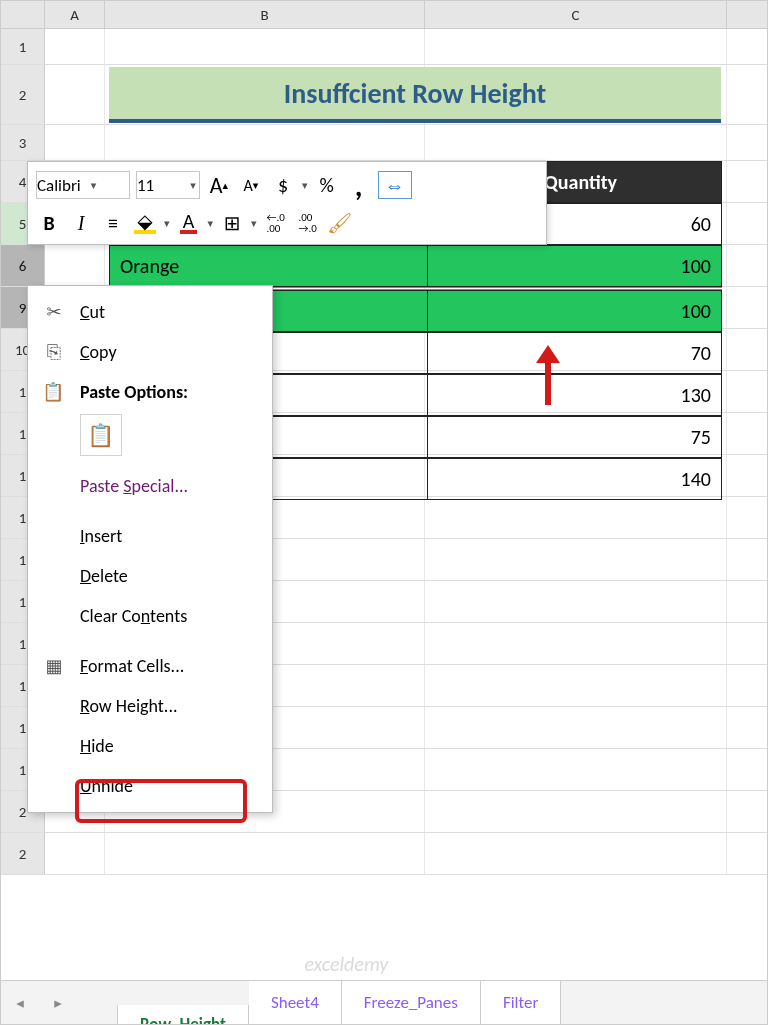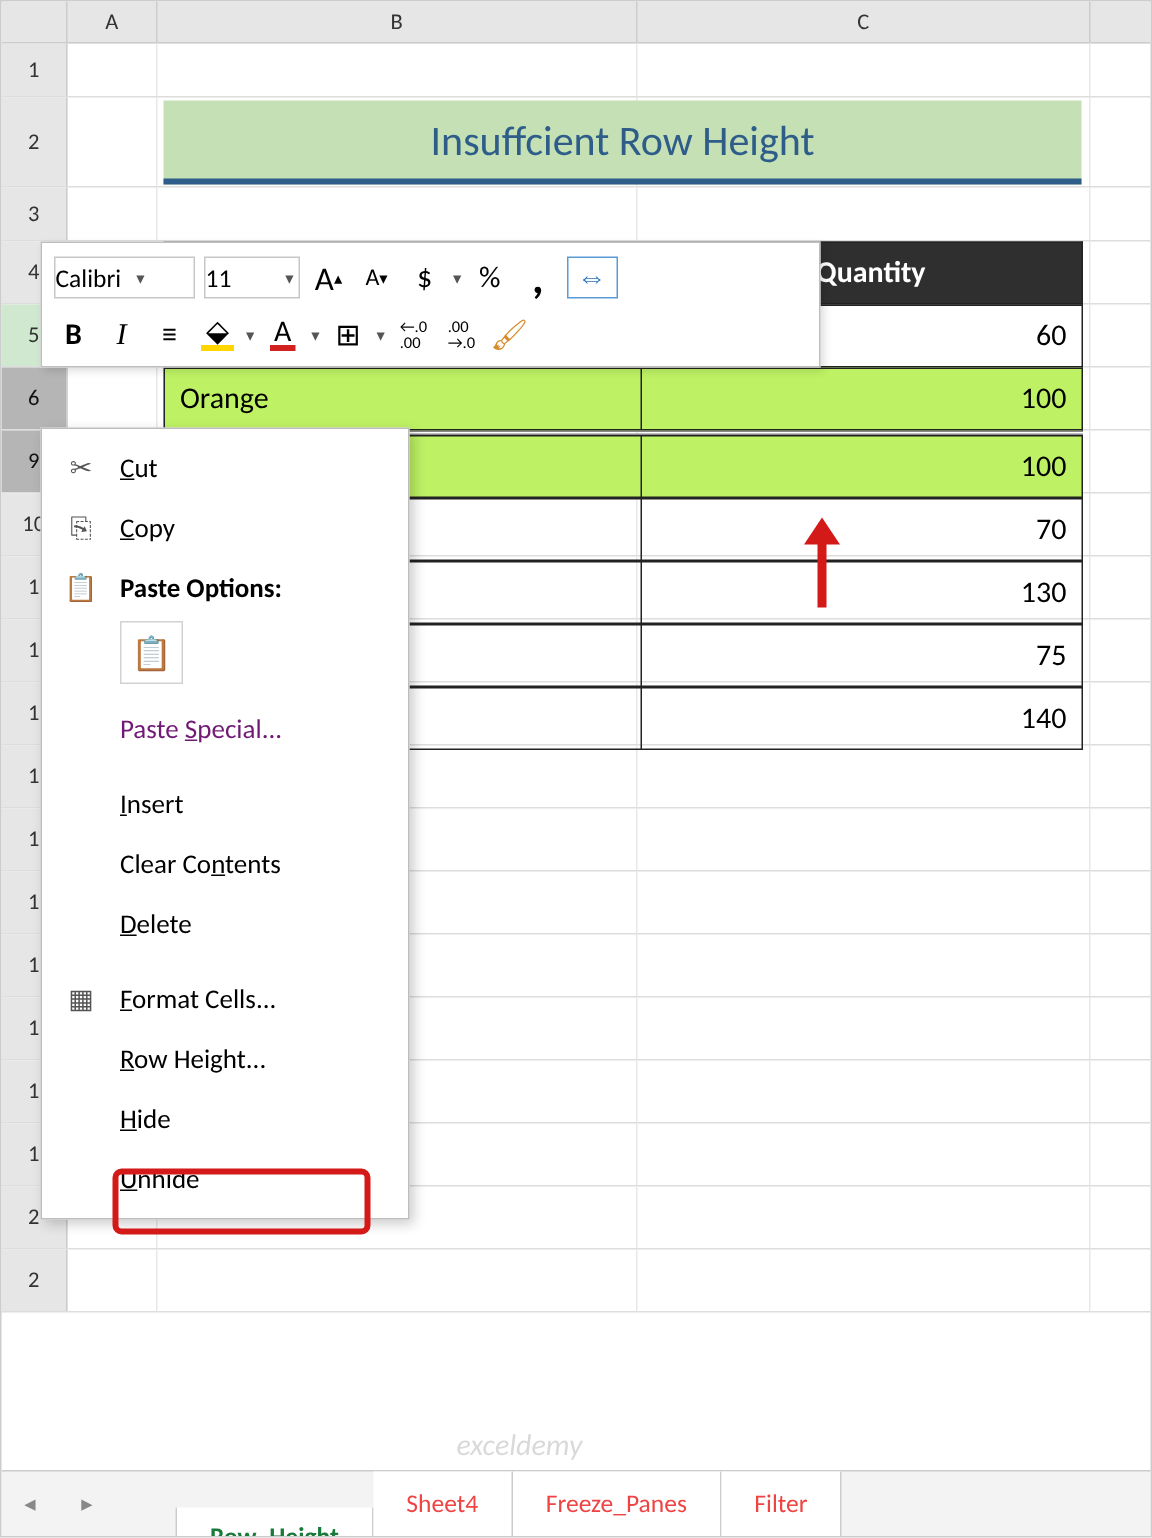--- a/index.html
+++ b/index.html
@@ -58,21 +58,21 @@
   .title-box {
     position: absolute;
     left: 108px;
     top: 66px;
     width: 612px;
     height: 56px;
     background: #c5e0b4;
     border-bottom: 4px solid #2e5d8a;
     color: #2e5d8a;
     font-size: 28px;
-    font-weight: 400;
+    font-weight: 700;
     display: flex;
     align-items: center;
     justify-content: center;
   }
   .data-table {
     position: absolute;
     left: 108px;
     top: 160px;
     width: 613px;
   }
@@ -87,21 +87,21 @@
   }
   .dt-b { width: 320px; }
   .dt-c { width: 294px; justify-content: flex-end; border-left: none;}
   .dt-header .dt-b, .dt-header .dt-c {
     background: #2f2f2f;
     color: #fff;
     font-weight: bold;
     justify-content: center;
   }
   .sel-row {
-    background: #bef264;
+    background: #22c55e;
   }
   .mini-toolbar {
     position: absolute;
     left: 26px;
     top: 160px;
     width: 520px;
     height: 84px;
     background: #fff;
     border: 1px solid #bdbdbd;
     box-shadow: 2px 2px 6px rgba(0,0,0,0.15);
@@ -203,21 +203,21 @@
     background: #f3f3f3;
     font-size: 17px;
   }
   .st-nav { width: 38px; text-align:center; color:#888; font-size: 15px;}
   .st-tab {
     padding: 0 22px;
     height: 44px;
     display: flex; align-items:center;
     border-right: 1px solid #ccc;
     background: #fff;
-    color: #ef4444;
+    color: #8b5cf6;
   }
   .st-tab.active {
     font-weight: bold;
     color: #1a7a3a;
     border-bottom: 4px solid #1a7a3a;
     background:#fff;
     margin-top:48px;
   }
   .st-tab.first { border-left: 1px solid #ccc; }
   .watermark {
@@ -473,25 +473,25 @@
     <span class="ico"></span>
     <span class="lbl">Paste <span class="u">S</span>pecial...</span>
   </div>
   <div class="cm-sep"></div>
   <div class="cm-item">
     <span class="ico"></span>
       <span class="lbl"><span class="u">I</span>nsert</span>
   </div>
   <div class="cm-item">
     <span class="ico"></span>
+      <span class="lbl"><span class="u">D</span>elete</span>
+  </div>
+  <div class="cm-item">
+    <span class="ico"></span>
       <span class="lbl">Clear Co<span class="u">n</span>tents</span>
-  </div>
-  <div class="cm-item">
-    <span class="ico"></span>
-      <span class="lbl"><span class="u">D</span>elete</span>
   </div>
   <div class="cm-sep"></div>
   <div class="cm-item">
     <span class="ico">▦</span>
     <span class="lbl"><span class="u">F</span>ormat Cells...</span>
   </div>
   <div class="cm-item">
     <span class="ico"></span>
       <span class="lbl"><span class="u">R</span>ow Height...</span>
   </div>

